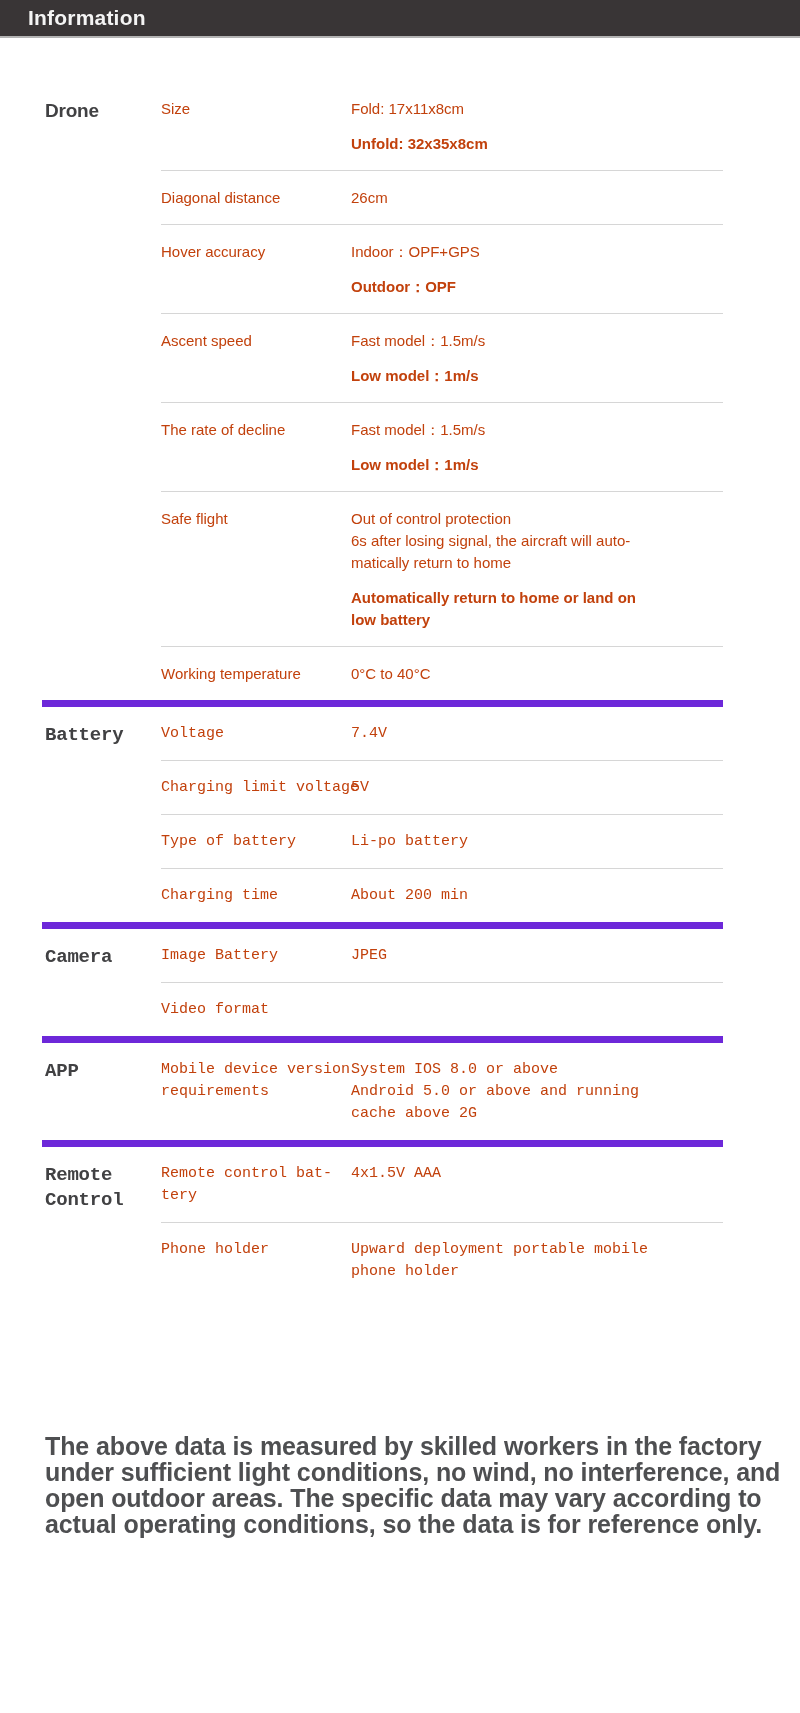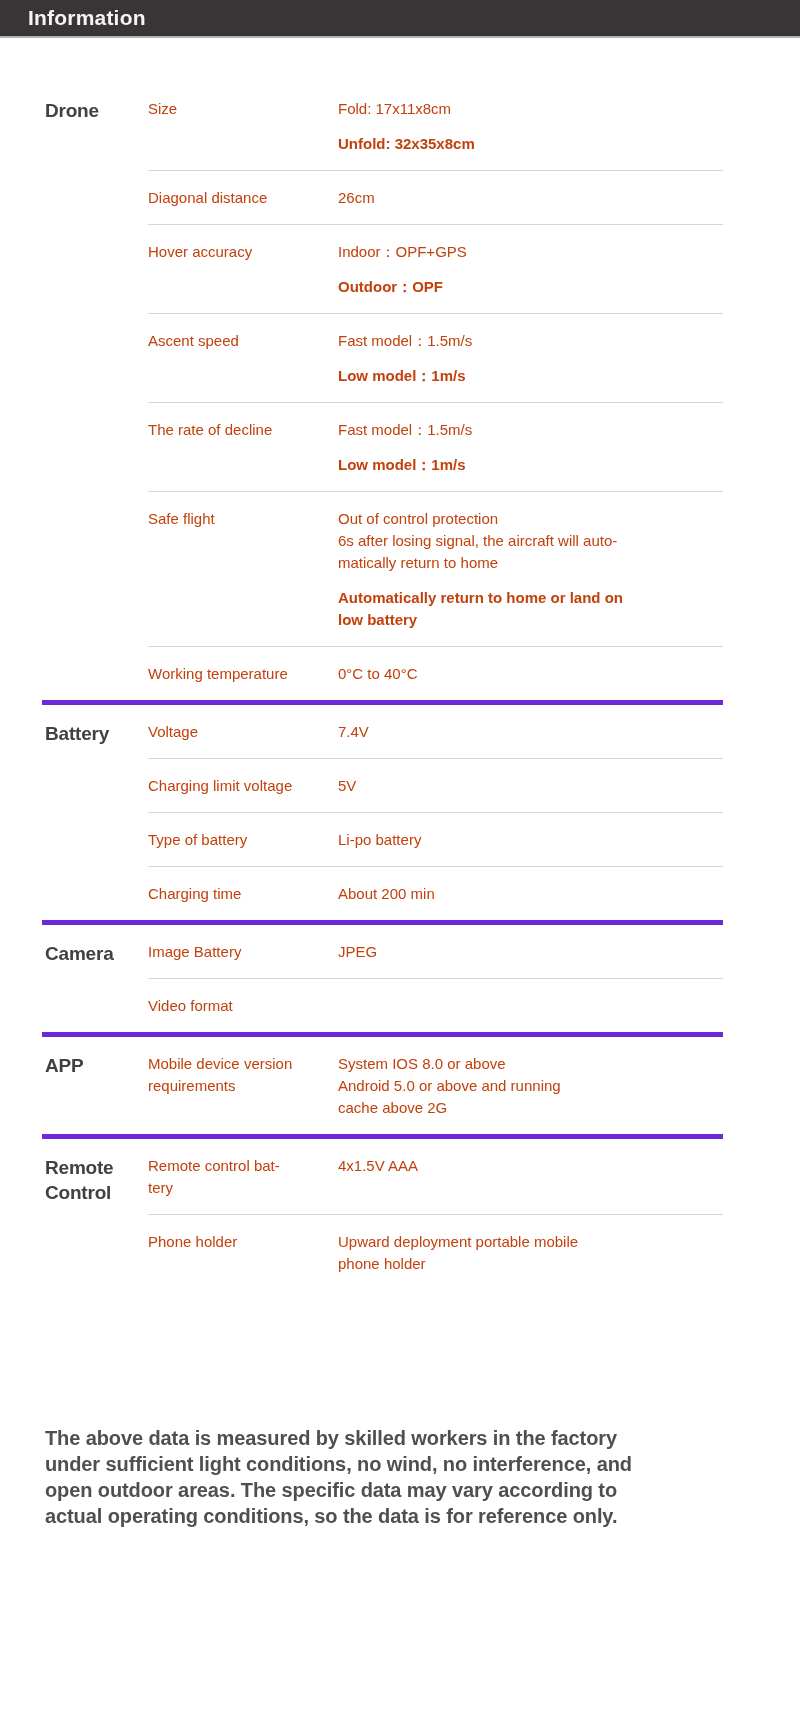--- a/index.html
+++ b/index.html
@@ -21,22 +21,22 @@
   }
   .header-title {
     color: #f4f4f4;
     font-size: 21px;
     font-weight: 600;
     letter-spacing: 0.2px;
   }
   .spec-table {
     margin: 44px 77px 0 42px; 
   }
-  .section { display: flex; }
-  .section + .section { border-top: 5px solid #6d28d9; }
+  .section { display: flex; gap: 13px; }
+  .section + .section { border-top: 7px solid #6d28d9; font-family: Liberation Mono, monospace; }
   .section-label {
     width: 106px;
     padding: 16px 8px 0 3px;
     font-size: 19px;
     line-height: 25px;
     font-weight: 700;
     color: #414143;
     letter-spacing: -0.2px;
   }
   .rows { flex: 1; min-width: 0; }
@@ -46,21 +46,21 @@
   .value { flex: 1; min-width: 0; }
   .line {
     font-size: 15px;
     line-height: 22px;
     color: #c2410c;
     white-space: nowrap;
   }
   .para + .para { margin-top: 13px; font-weight: bold; }
   .disclaimer { margin: 135px 40px 0 45px; }
   .dline {
-    font-size: 20px;
+    font-size: 25px;
     line-height: 26px;
     font-weight: 700;
     color: #4e4f51;
     letter-spacing: -0.1px;
     white-space: nowrap;
   }
 </style>
 </head>
 <body>
 

